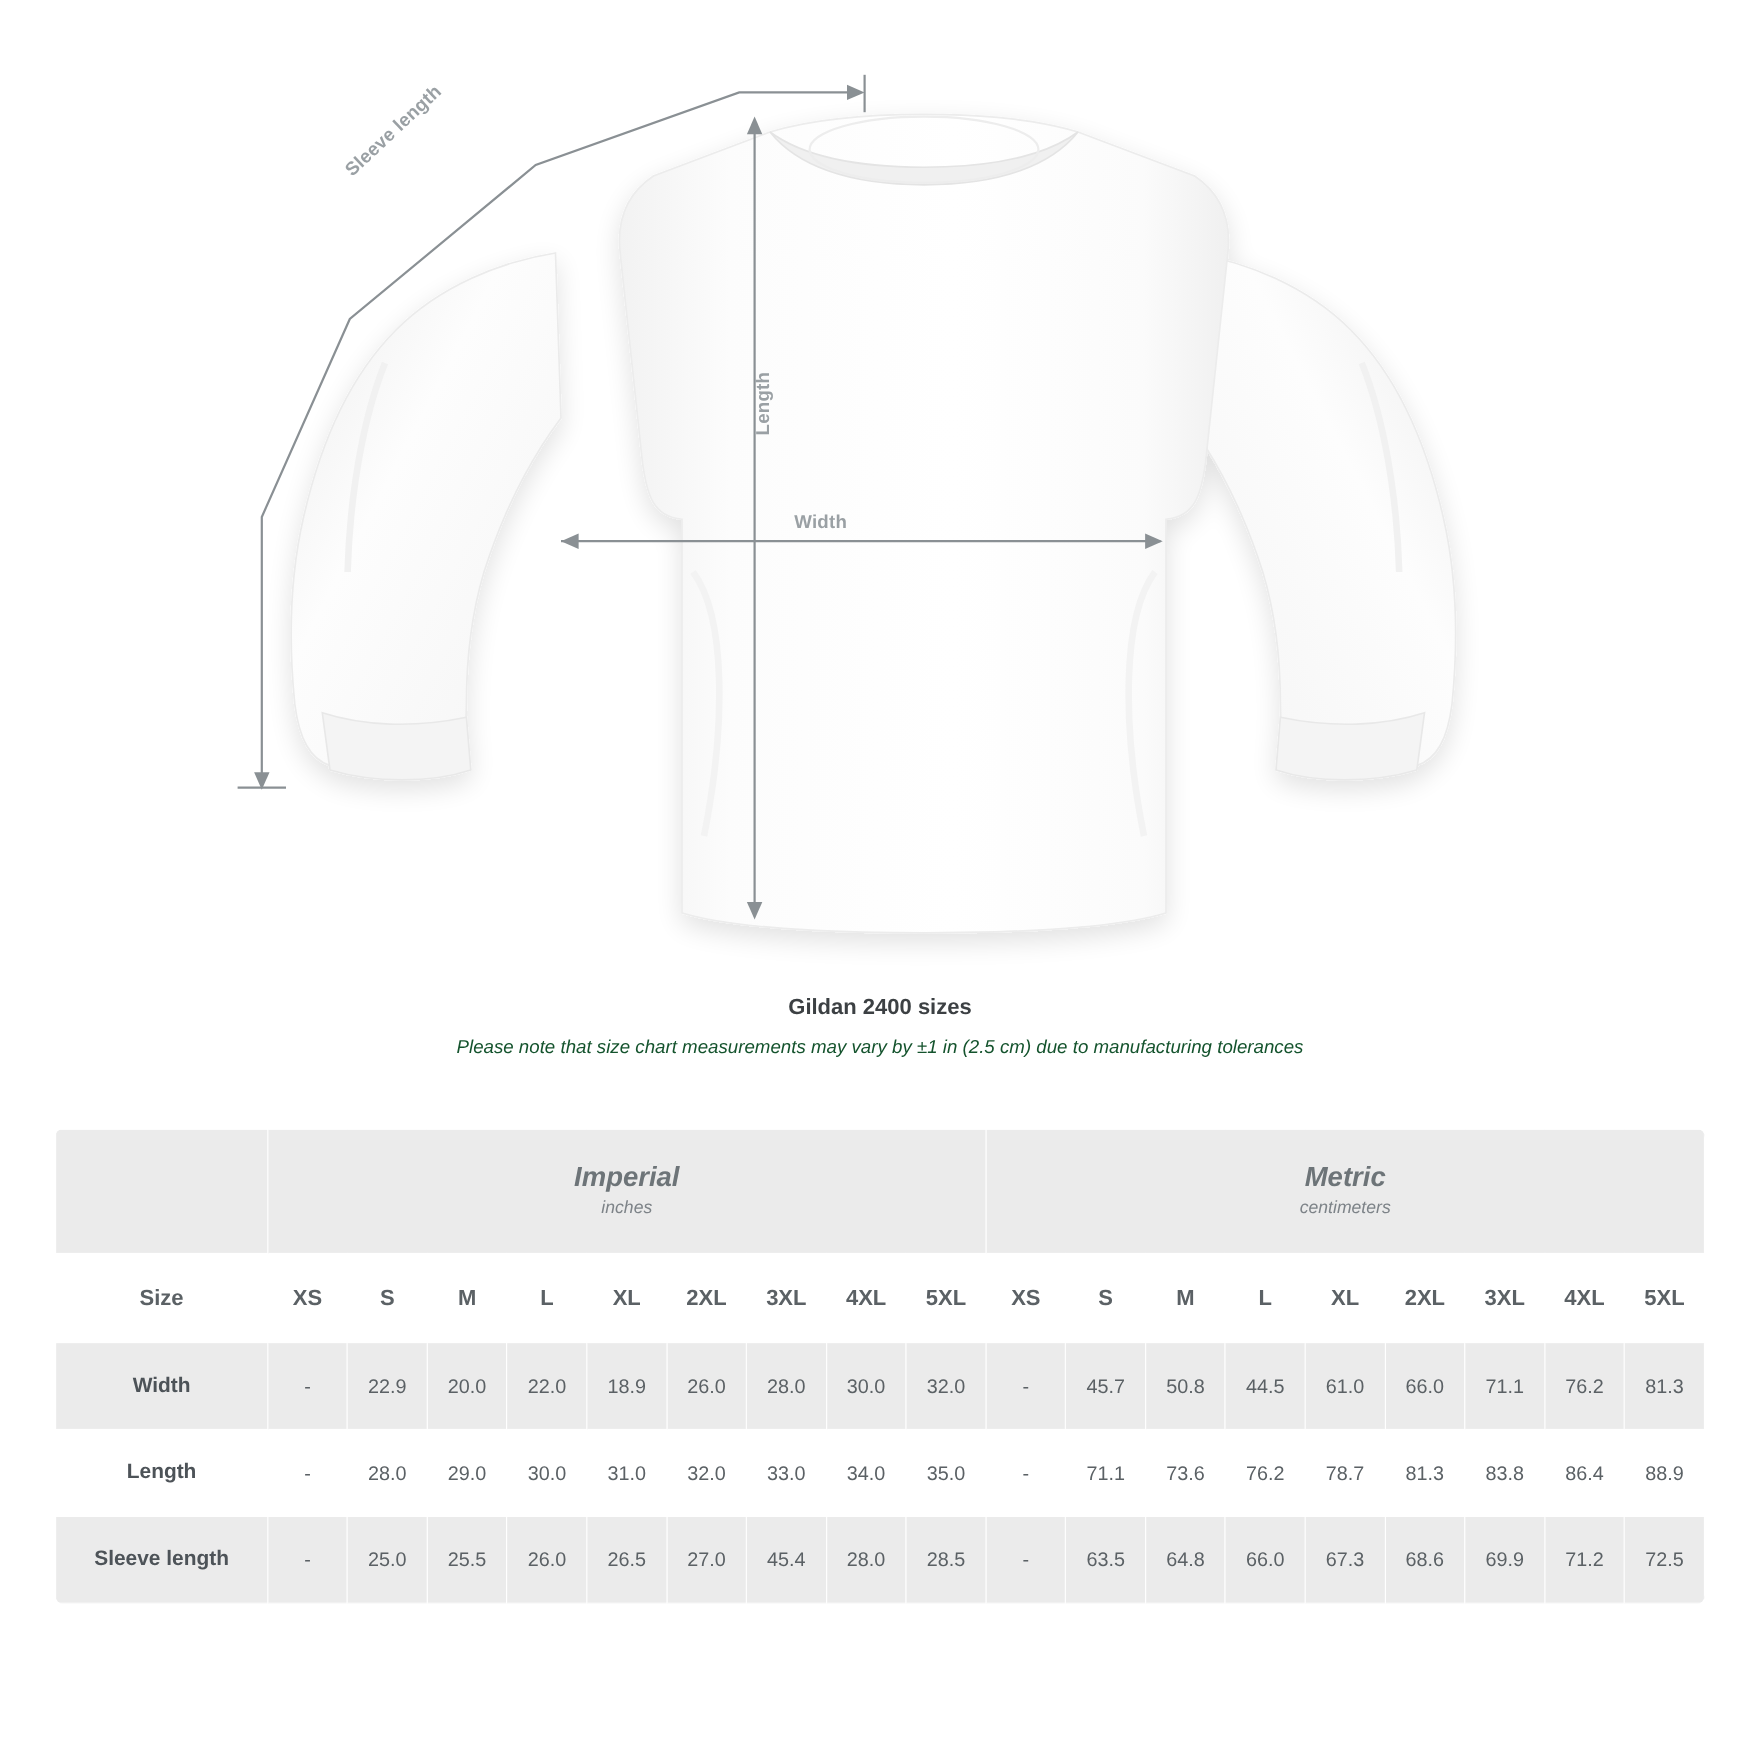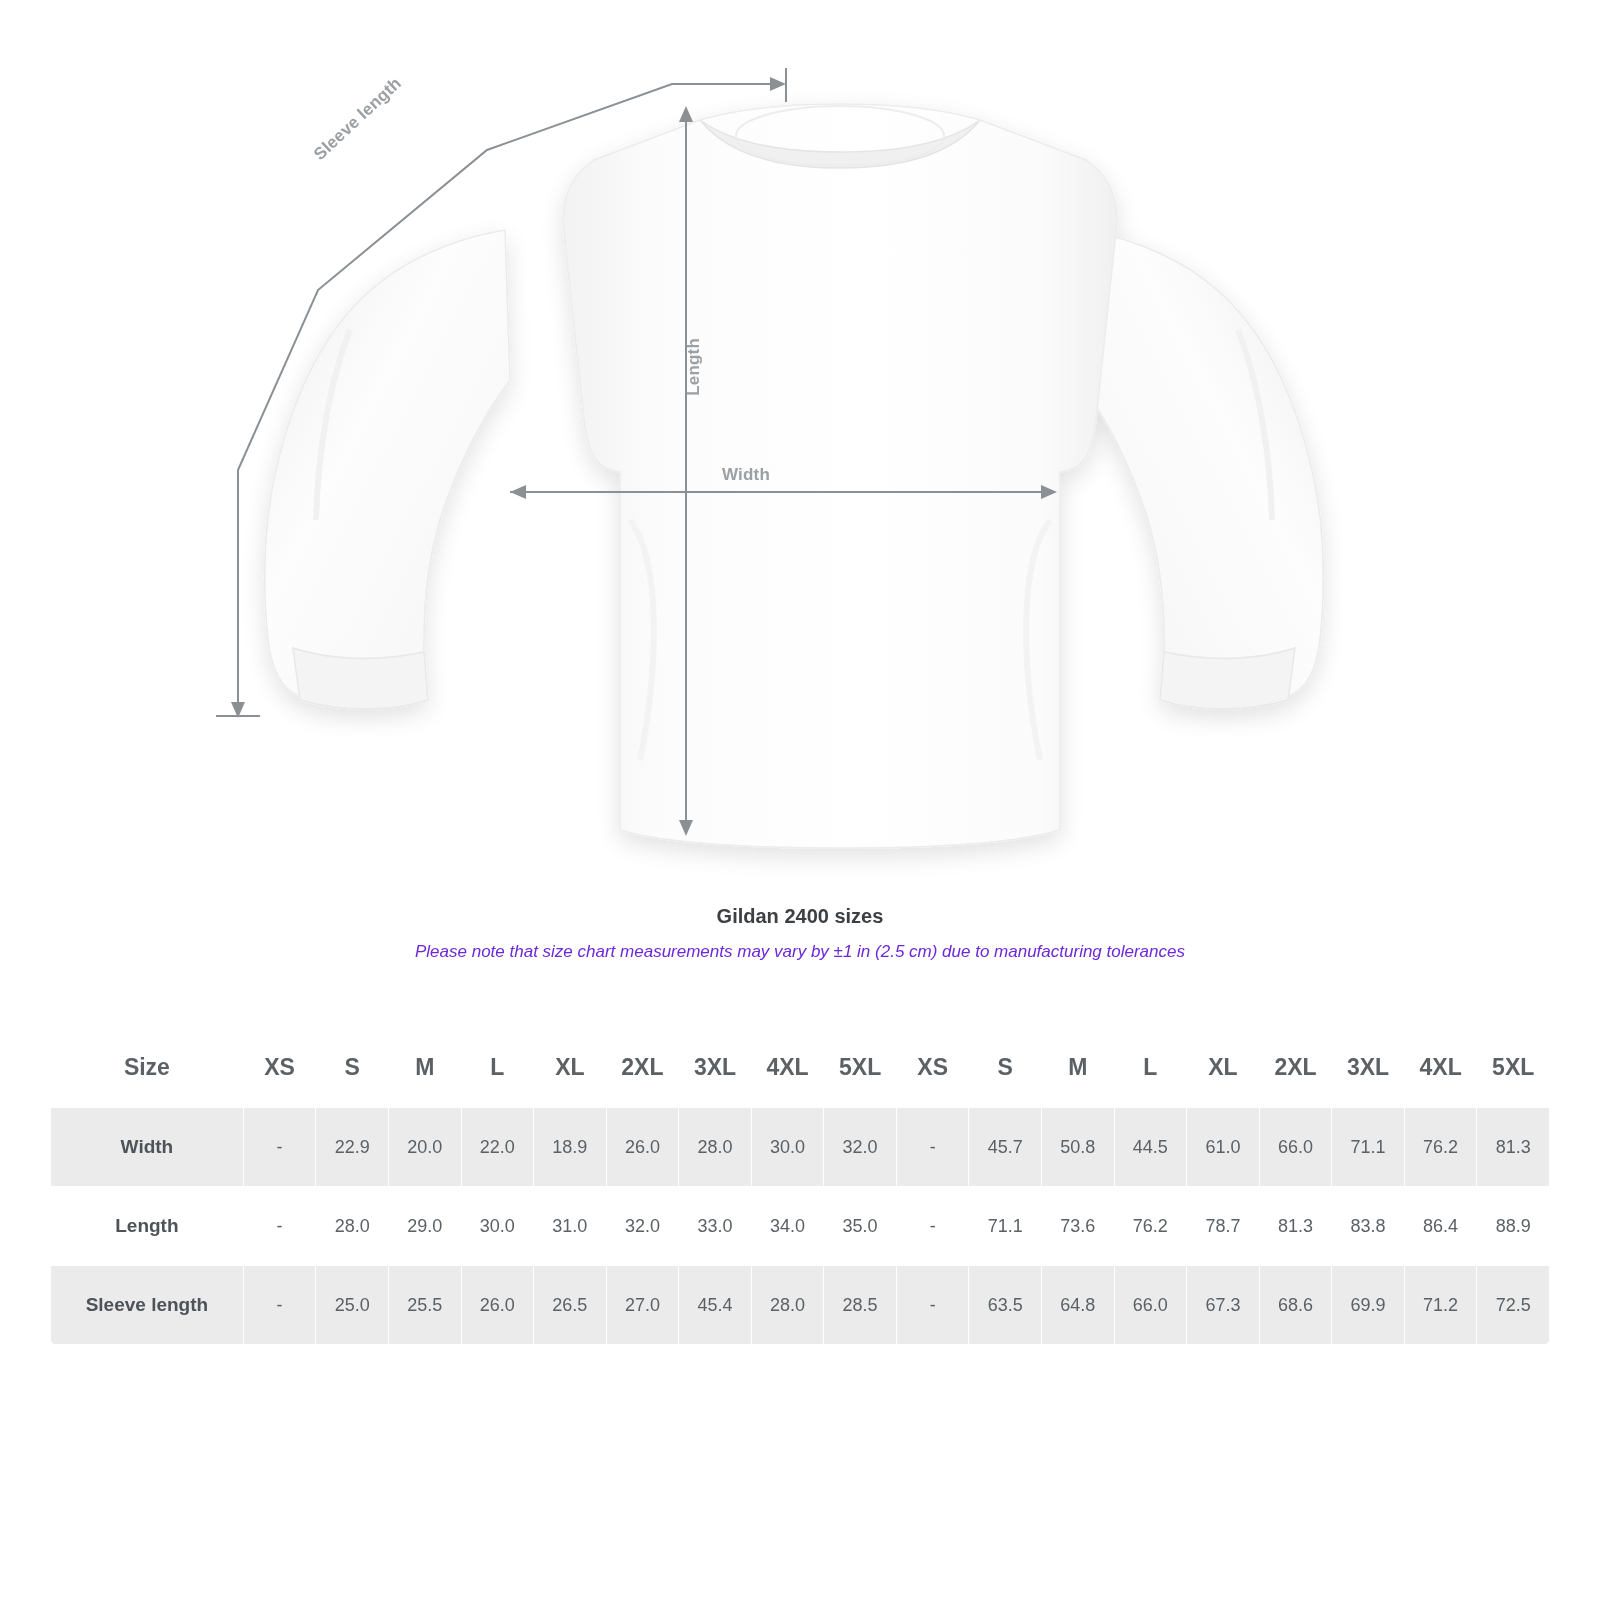--- a/index.html
+++ b/index.html
@@ -66,21 +66,21 @@
   }
   #chart-title {
     font-size: 20px;
     font-weight: bold;
     color: #3c4043;
     margin: 0 0 14px 0;
   }
   #chart-note {
     font-size: 17px;
     font-style: italic;
-    color: #6d28d9;
+    color: #14532d;
     margin: 0;
   }
 
   
   #table-wrap {
     position: absolute;
     left: 50px;
     top: 1026px;
     width: 1500px;
   }
@@ -117,21 +117,21 @@
     display: block;
     line-height: 1.5;
   }
   .corner-cell {
     background: #ebebeb;
   }
   tr.head-row td {
     height: 80px;
     background: #ffffff;
     font-weight: bold;
-    font-size: 23px;
+    font-size: 20px;
     color: #5b6165;
     vertical-align: middle;
   }
   tr.head-row td.rowhead {
     font-weight: bold;
   }
   tr.data-row td {
     height: 78px;
     vertical-align: middle;
   }
@@ -292,20 +292,31 @@
         <col style="width:70px">
         <col style="width:70px">
         <col style="width:70px">
       <col style="width:70px">
         <col style="width:70px">
         <col style="width:70px">
         <col style="width:70px">
         <col style="width:70px">
     </colgroup>
     <tbody>
+      <tr>
+        <td class="corner-cell"></td>
+        <td class="unit-head" colspan="9">
+          <span class="unit-name">Imperial</span>
+          <span class="unit-sub">inches</span>
+        </td>
+        <td class="unit-head" colspan="9">
+          <span class="unit-name">Metric</span>
+          <span class="unit-sub">centimeters</span>
+        </td>
+      </tr>
 
       <tr class="head-row">
         <td class="rowhead">Size</td>
         <td>XS</td>
         <td>S</td>
         <td>M</td>
         <td>L</td>
         <td>XL</td>
         <td>2XL</td>
         <td>3XL</td>

